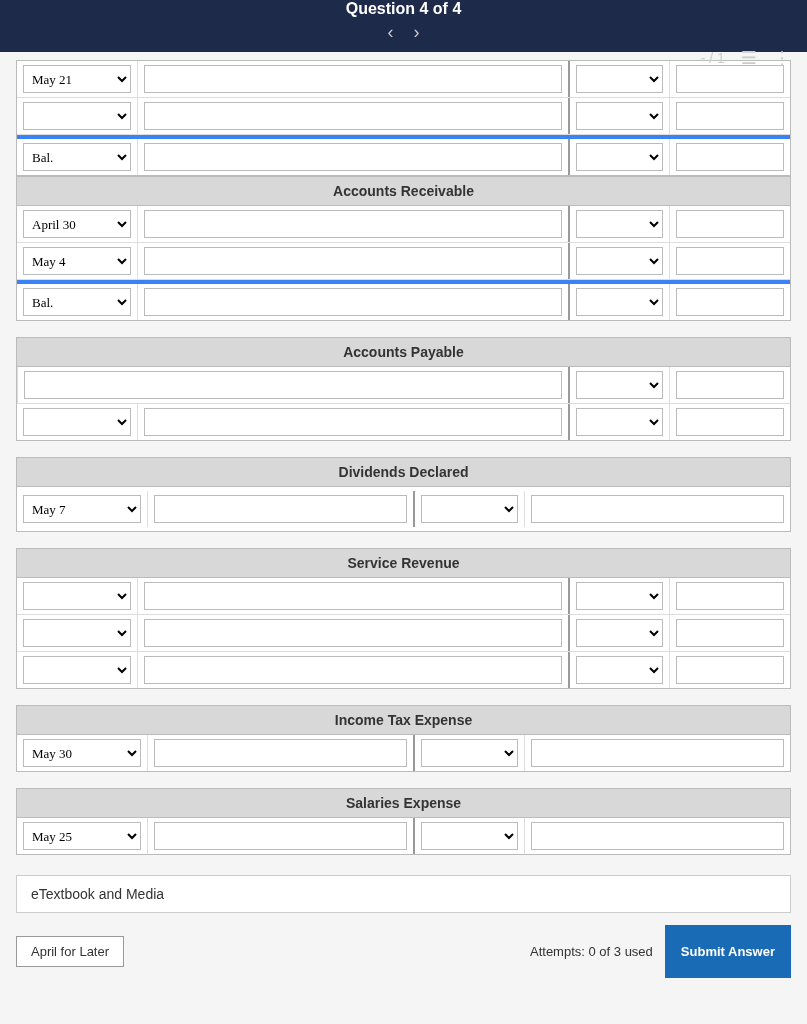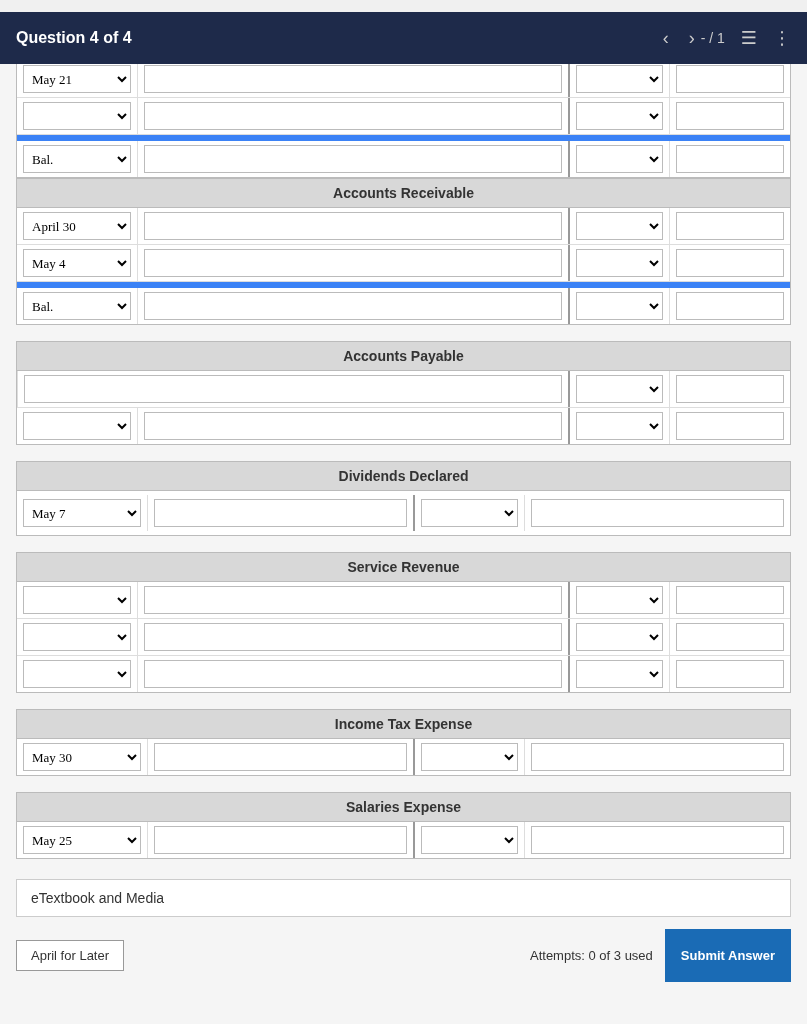--- a/index.html
+++ b/index.html
@@ -12,22 +12,23 @@
 
     
     .header {
       background: #1e2a4a;
       color: white;
       display: flex;
       align-items: center;
       padding: 0 16px;
       height: 52px;
       position: sticky;
-      top: 12px;
+      top: 0;
       z-index: 10;
+      flex-direction: column;
     }
     .header-title {
       font-size: 16px;
       font-weight: bold;
       color: white;
       flex: 1;
     }
     .header-nav {
       display: flex;
       align-items: center;
@@ -89,21 +90,21 @@
     .ledger-row {
       display: flex;
       align-items: center;
       border-bottom: 1px solid #ddd;
       min-height: 36px;
     }
     .ledger-row:last-child {
       border-bottom: none;
     }
     .ledger-row.divider-row {
-      border-top: 6px solid #3b82f6;
+      border-top: 4px solid #3b82f6;
     }
 
     .cell-date {
       width: 120px;
       padding: 4px 6px;
       flex-shrink: 0;
     }
     .cell-desc {
       flex: 1;
       padding: 4px 6px;

